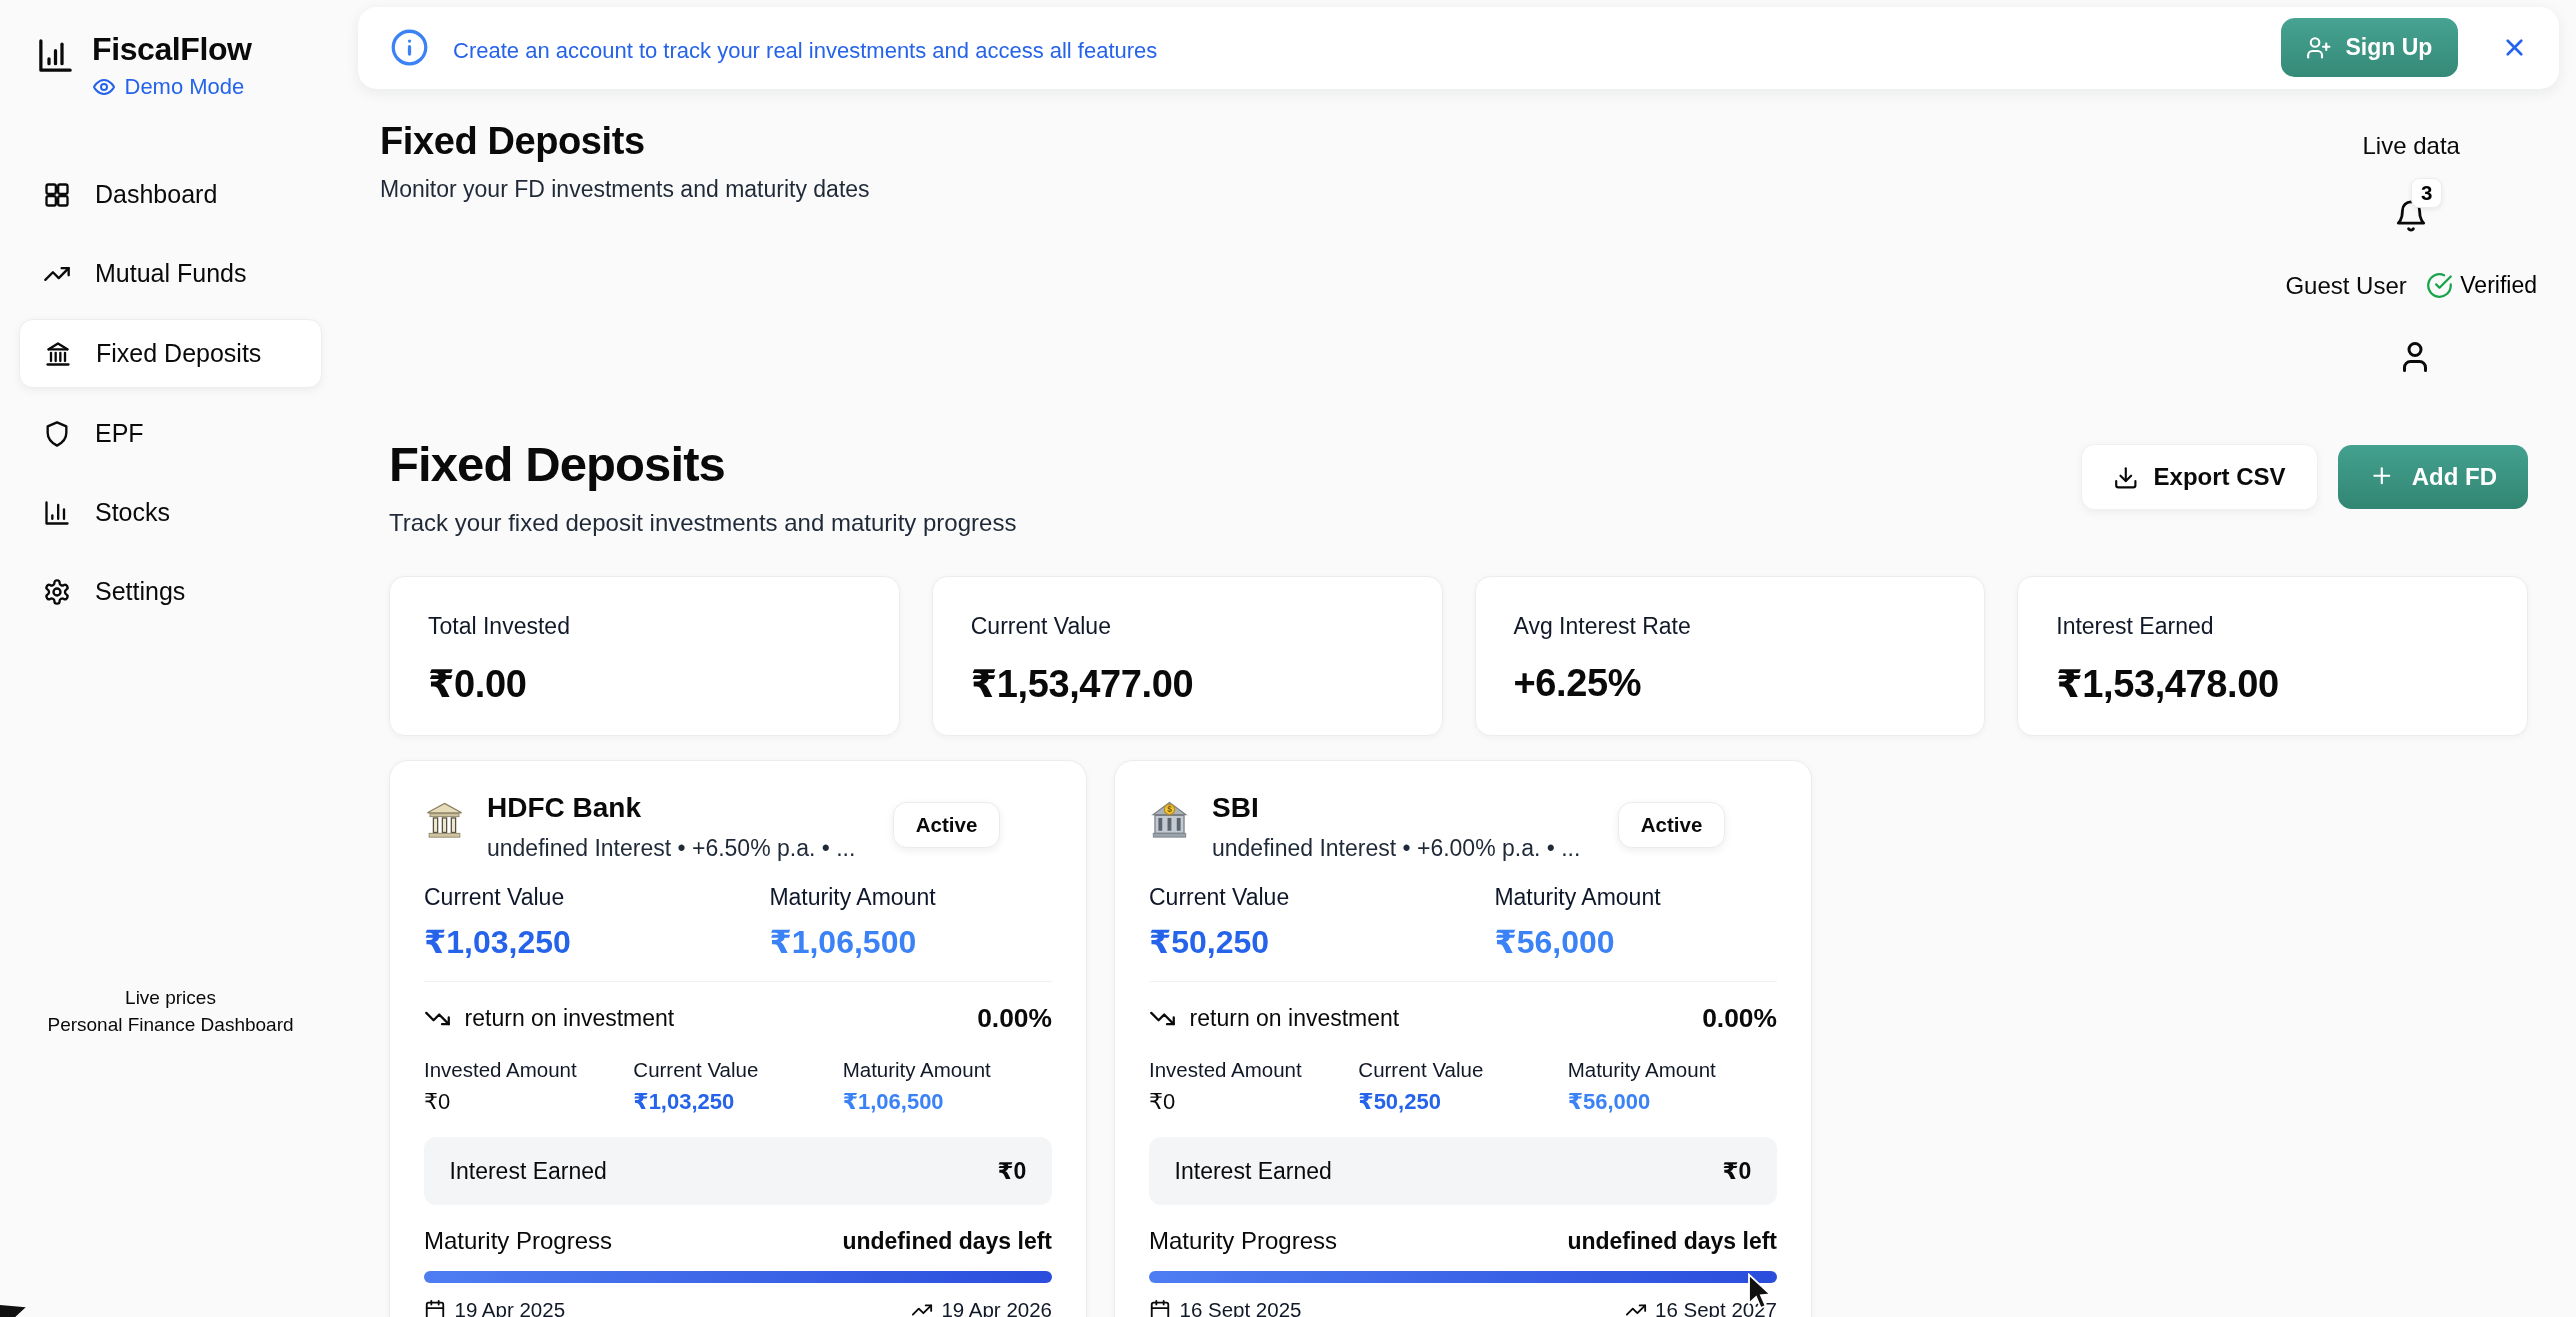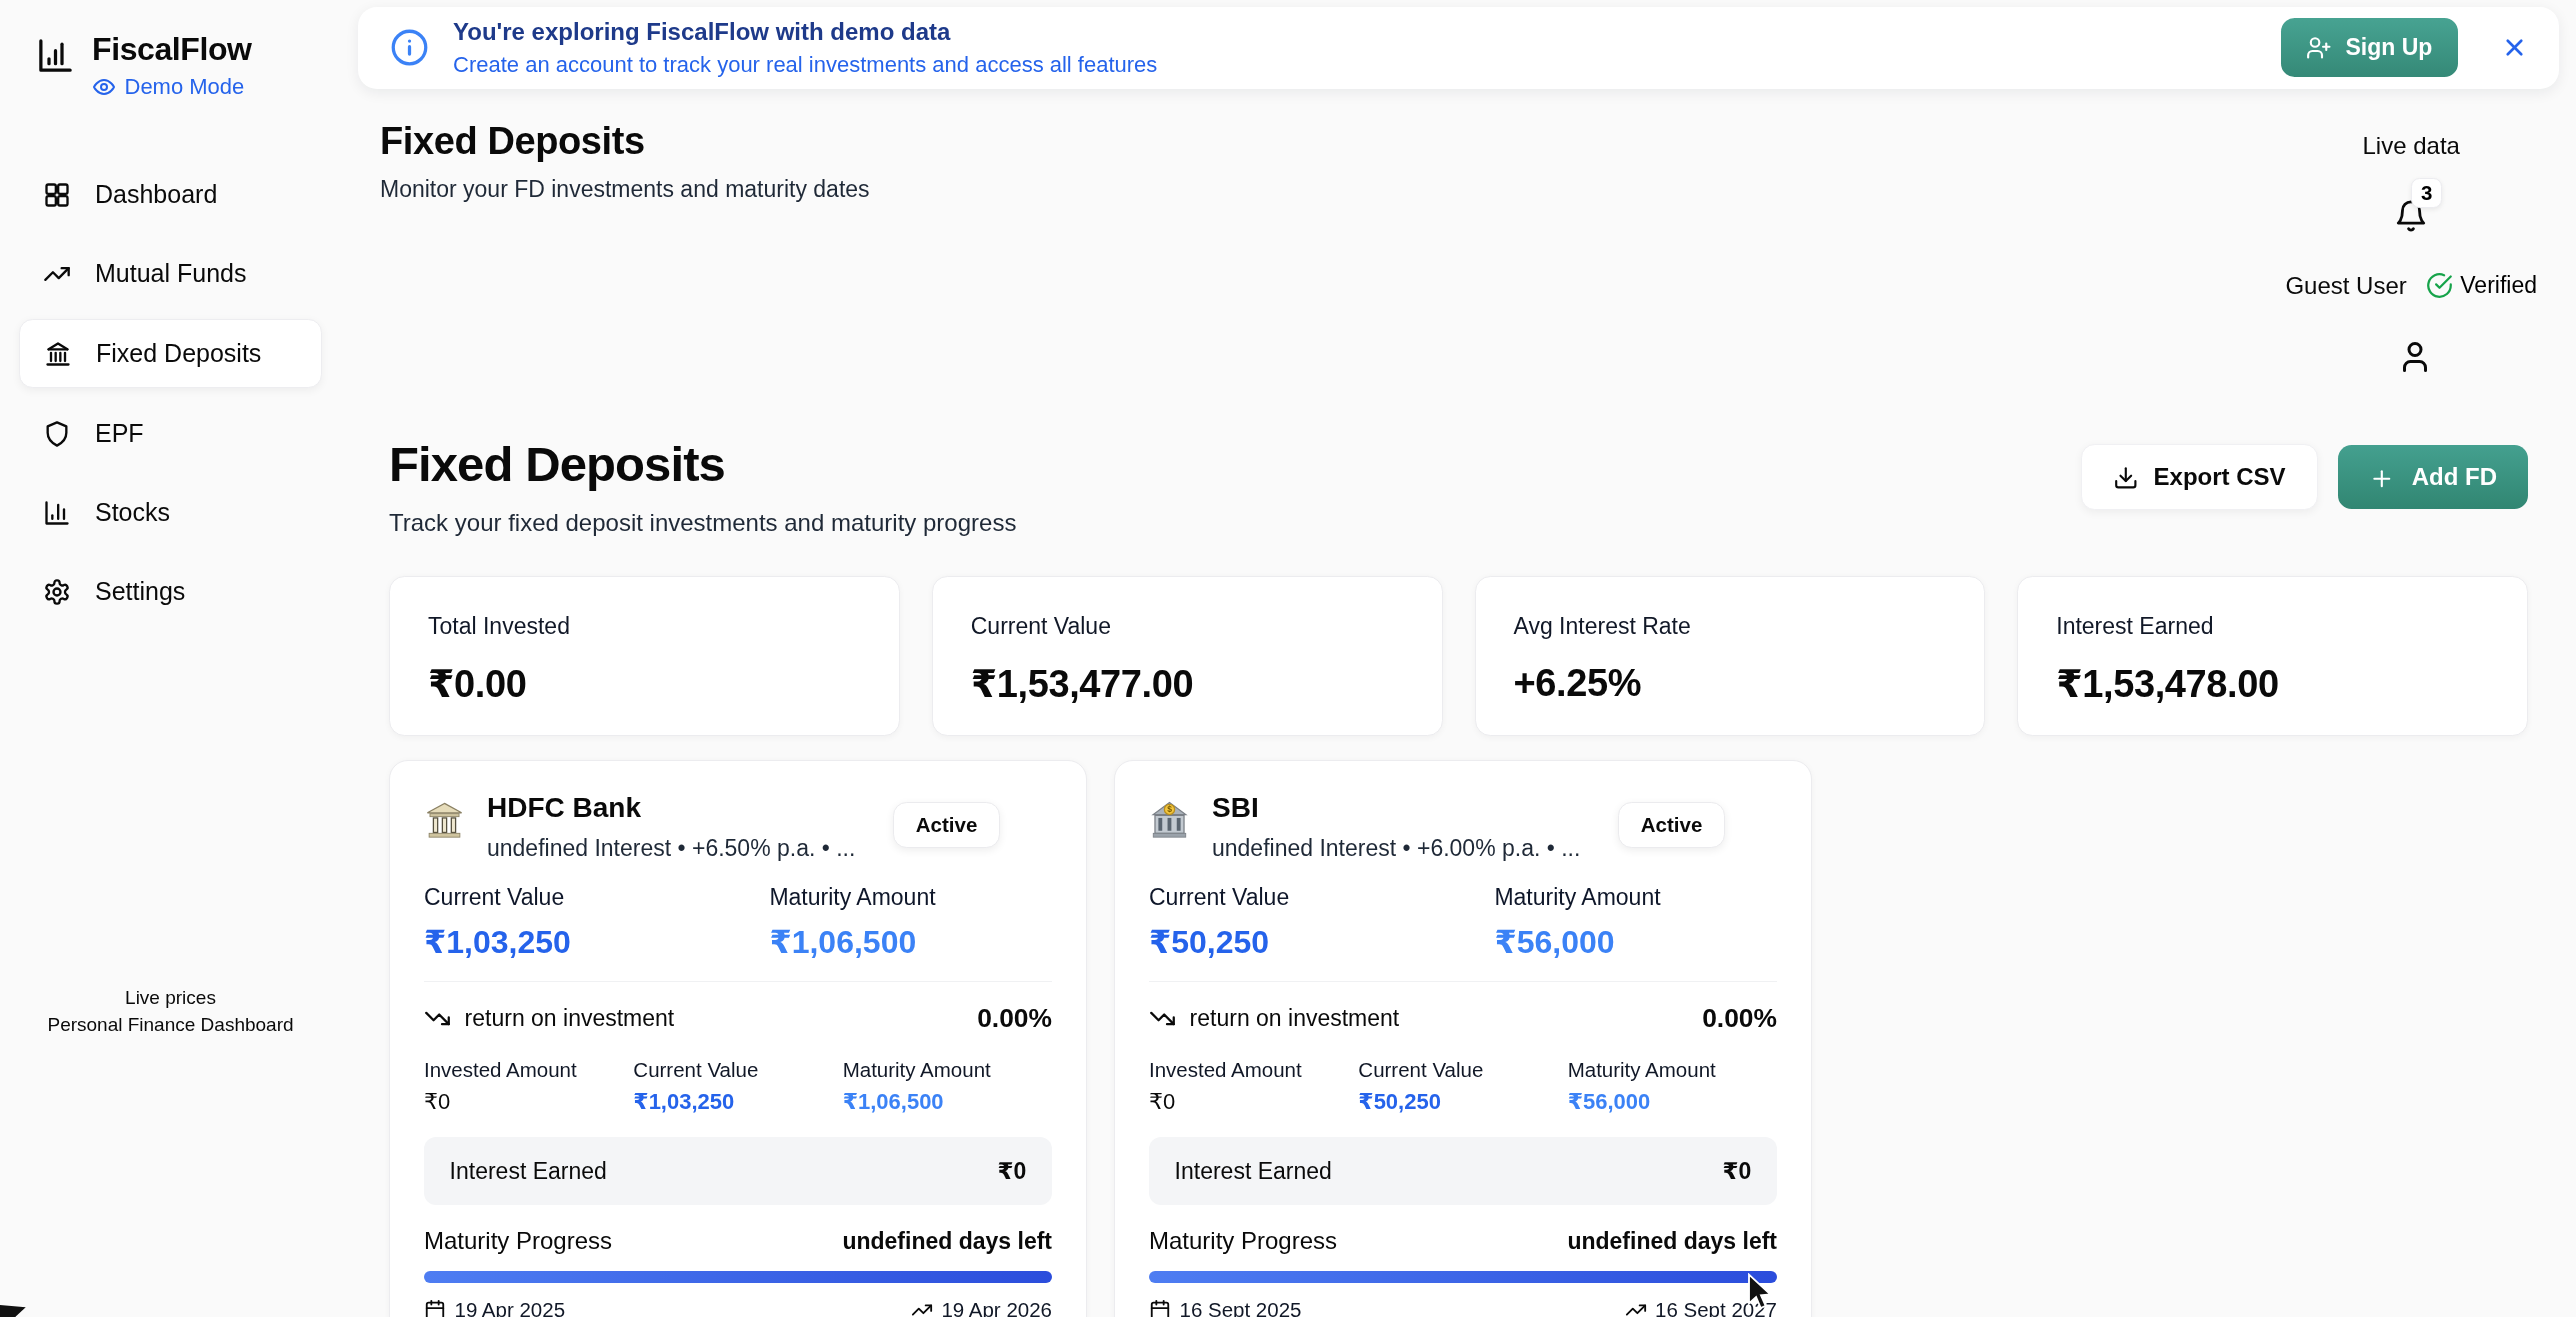--- a/index.html
+++ b/index.html
@@ -55,21 +55,21 @@
   .avatar-btn { background:none; border:none; cursor:pointer; margin-left:8.5px; }
   .avatar-btn svg { width:36px; height:36px; }
 
   
   .section-head { display:flex; align-items:flex-start; margin-top:61px; padding:0 31px; }
   .sec-title { font-size:49px; font-weight:700; letter-spacing:-0.9px; }
   .sec-sub { font-size:24px; color:#1f2937; margin-top:17px; }
   .sec-actions { margin-left:auto; display:flex; align-items:center; gap:20.5px; margin-top:8.5px; }
   .btn-export { display:flex; align-items:center; gap:15.4px; background:#fff; border:0.9px solid #f0f0f3; border-radius:13.6px; box-shadow:0 2.6px 8.5px rgba(0,0,0,.05); padding:18px 31px; font-size:24px; font-weight:700; font-family:inherit; cursor:pointer; color:#0a0a0a; }
   .btn-export svg { width:25.6px; height:25.6px; }
-  .btn-add { display:flex; align-items:flex-end; gap:17px; background:linear-gradient(180deg,#44a08f,#318672); color:#fff; border:none; border-radius:13.6px; padding:18px 31px; font-size:24px; font-weight:700; font-family:inherit; cursor:pointer; }
+  .btn-add { display:flex; align-items:flex-start; gap:17px; background:linear-gradient(180deg,#44a08f,#318672); color:#fff; border:none; border-radius:13.6px; padding:18px 31px; font-size:24px; font-weight:700; font-family:inherit; cursor:pointer; }
   .btn-add svg { width:25.6px; height:25.6px; stroke:#fff; }
 
   
   .stats-row { display:grid; grid-template-columns:repeat(4,1fr); gap:32px; margin-top:39px; padding:0 31px; }
   .stat-card { background:#fff; border:0.9px solid #ececef; border-radius:15.4px; box-shadow:0 1.7px 6.8px rgba(0,0,0,.04); height:160px; padding:36px 38px; }
   .stat-label { font-size:23px; font-weight:500; color:#111827; }
   .stat-value { font-size:38px; font-weight:700; margin-top:22px; letter-spacing:-0.4px; }
 
   
   .dep-head { display:flex; align-items:center; margin-top:39px; padding:0 31px; }
@@ -215,21 +215,20 @@
 
   <div class="banner">
     <span class="banner-info-icon">
       <svg class="ic" viewBox="0 0 24 24">
           <circle cx="12" cy="12" r="10"></circle>
           <line x1="12" y1="16" x2="12" y2="11.5"></line>
           <line x1="12" y1="8" x2="12.01" y2="8"></line>
         </svg>
     </span>
     <div class="banner-text">
-      <div class="banner-title">You're exploring FiscalFlow with demo data</div>
       <div class="banner-sub">Create an account to track your real investments and access all features</div>
     </div>
     <div class="banner-right">
       <button class="btn-signup">
         <span>
           <svg class="ic" viewBox="0 0 24 24">
               <path d="M2 21v-2a4 4 0 0 1 4-4h5a4 4 0 0 1 4 4v2"></path>
               <circle cx="8.5" cy="7" r="4"></circle>
               <line x1="19" y1="8" x2="19" y2="14"></line>
               <line x1="16" y1="11" x2="22" y2="11"></line>

